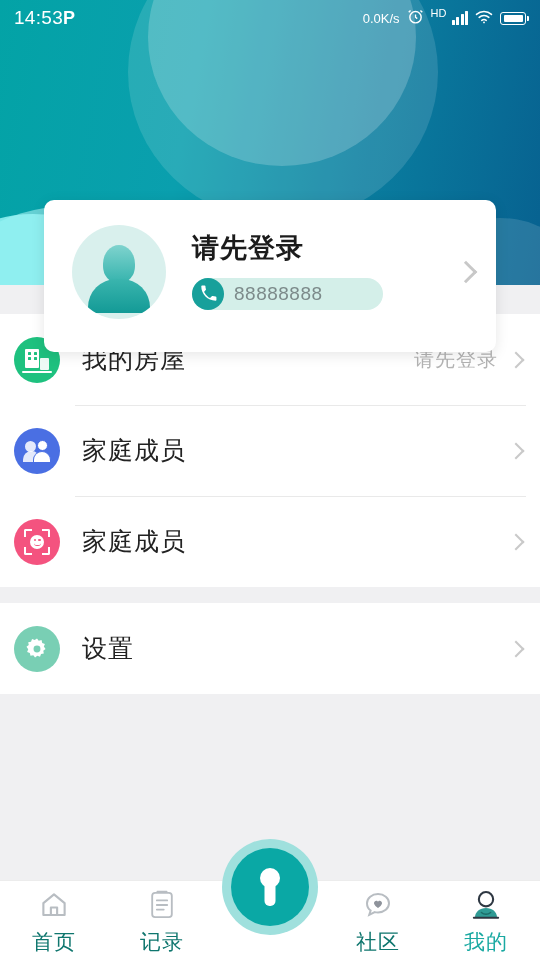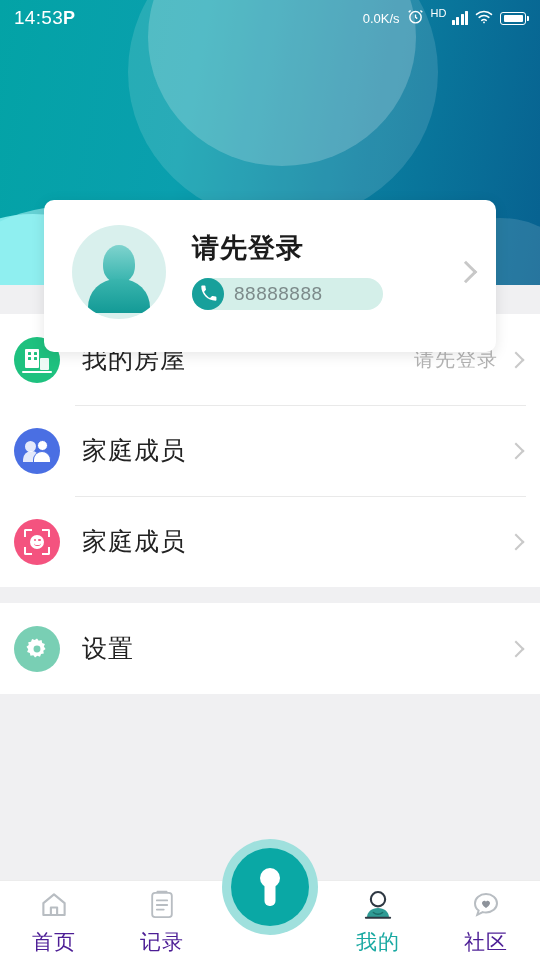--- a/index.html
+++ b/index.html
@@ -270,21 +270,21 @@
     display: flex;
     z-index: 8;
   }
   .tab {
     flex: 1 1 0;
     display: flex; flex-direction: column;
     align-items: center; justify-content: center;
     gap: 6px;
     padding-top: 4px;
   }
-  .tab-label { font-size: 21px; color: #4c1d95; letter-spacing: 1px; }
+  .tab-label { font-size: 21px; color: #0f766e; letter-spacing: 1px; }
   .tab.active .tab-label { color: #1aa9a2; }
   .tab-icon { width: 34px; height: 32px; position: relative; }
 
   .ic-home { position:absolute; left:50%; top:0; transform:translateX(-50%); }
   .ic-record { position:absolute; left:50%; top:0; transform:translateX(-50%); }
   .ic-comm { position:absolute; left:50%; top:0; transform:translateX(-50%); }
   .ic-mine { position:absolute; left:50%; top:0; transform:translateX(-50%); }
 
   .fab-slot { flex: 1 1 0; position: relative; }
   .fab {
@@ -482,37 +482,37 @@
 
     <div class="fab-slot">
       <div class="fab">
         <div class="fab-core">
           <div class="keyhole-head"></div>
           <div class="keyhole-stem"></div>
         </div>
       </div>
     </div>
 
+    <div class="tab">
+      <div class="tab-icon">
+        <svg class="ic-comm" width="30" height="30" viewBox="0 0 24 24" fill="none" stroke="#b8bdc2" stroke-width="1.6">
+          <path d="M12 3.2c4.9 0 8.8 3.3 8.8 7.4s-3.9 7.4-8.8 7.4c-.9 0-1.8-.1-2.6-.3l-4.4 2.2 1.1-3.5C4 15 3.2 13.1 3.2 10.6c0-4.1 3.9-7.4 8.8-7.4z"></path>
+          <path d="M12 14.4s-3.2-2-3.2-4c0-1.1.9-1.9 1.9-1.9.7 0 1.1.4 1.3.8.2-.4.6-.8 1.3-.8 1 0 1.9.8 1.9 1.9 0 2-3.2 4-3.2 4z" fill="#8e939b" stroke="none"></path>
+        </svg>
+      </div>
+      <div class="tab-label">社区</div>
+    </div>
+
     <div class="tab active">
       <div class="tab-icon">
         <svg class="ic-mine" width="32" height="30" viewBox="0 0 26 26" fill="none">
           <circle cx="13" cy="8" r="6.2" fill="none" stroke="#2e3742" stroke-width="1.8"></circle>
           <path d="M3.5 23.5c0-4.6 4.3-8 9.5-8s9.5 3.4 9.5 8z" fill="#2f9b95"></path>
           <path d="M9 19.5c1.2 1.1 2.6 1.6 4 1.6s2.8-.5 4-1.6" stroke="#1c6e6a" stroke-width="1.3" fill="none" stroke-linecap="round"></path>
           <path d="M2.5 24h21" stroke="#2e3742" stroke-width="1.8" stroke-linecap="round"></path>
         </svg>
       </div>
       <div class="tab-label">我的</div>
     </div>
 
-    <div class="tab">
-      <div class="tab-icon">
-        <svg class="ic-comm" width="30" height="30" viewBox="0 0 24 24" fill="none" stroke="#b8bdc2" stroke-width="1.6">
-          <path d="M12 3.2c4.9 0 8.8 3.3 8.8 7.4s-3.9 7.4-8.8 7.4c-.9 0-1.8-.1-2.6-.3l-4.4 2.2 1.1-3.5C4 15 3.2 13.1 3.2 10.6c0-4.1 3.9-7.4 8.8-7.4z"></path>
-          <path d="M12 14.4s-3.2-2-3.2-4c0-1.1.9-1.9 1.9-1.9.7 0 1.1.4 1.3.8.2-.4.6-.8 1.3-.8 1 0 1.9.8 1.9 1.9 0 2-3.2 4-3.2 4z" fill="#8e939b" stroke="none"></path>
-        </svg>
-      </div>
-      <div class="tab-label">社区</div>
-    </div>
-
   </div>
 
 </div>
 
 </body></html>

